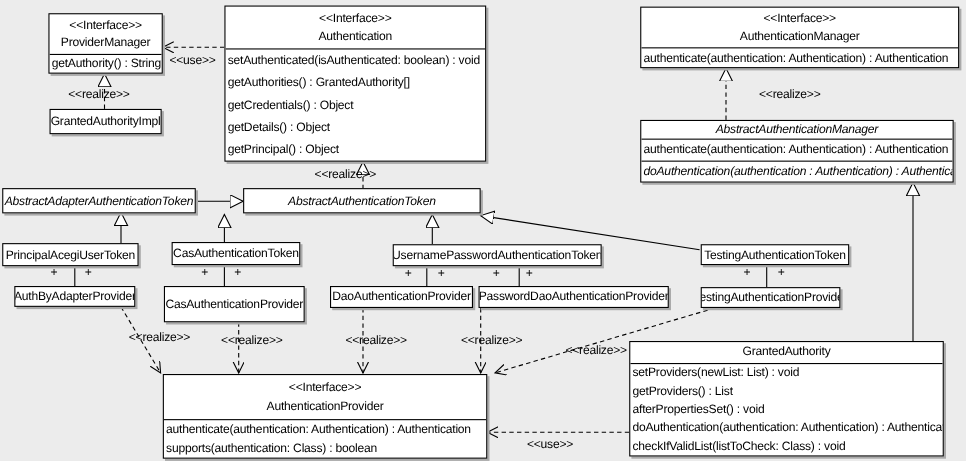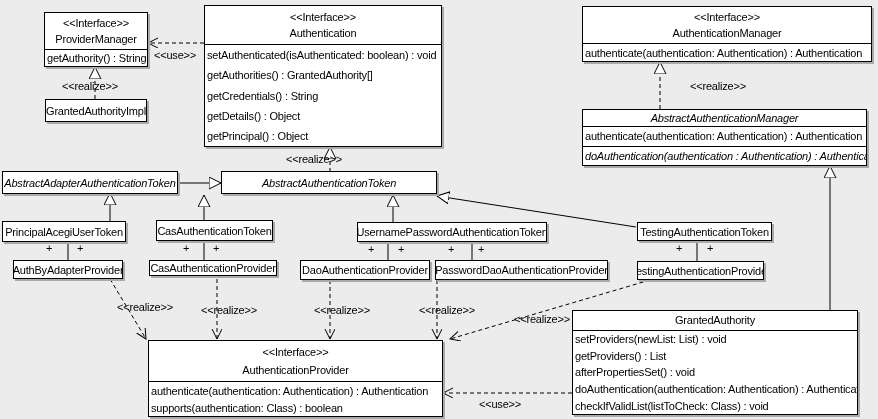--- a/index.html
+++ b/index.html
@@ -76,21 +76,21 @@
     <div>GrantedAuthorityImpl</div>
   </div>
 
   <div class="uml-box" style="left:204px;top:5px;width:238px;height:142px;">
     <div class="hdr" style="height:38px;">
       <div>&lt;&lt;Interface&gt;&gt;</div>
       <div>Authentication</div>
     </div>
     <div class="m sep">setAuthenticated(isAuthenticated: boolean) : void</div>
     <div class="m">getAuthorities() : GrantedAuthority[]</div>
-    <div class="m">getCredentials() : String</div>
+    <div class="m">getCredentials() : Object</div>
     <div class="m">getDetails() : Object</div>
     <div class="m">getPrincipal() : Object</div>
   </div>
 
   <div class="uml-box" style="left:582px;top:6px;width:290px;height:56px;">
     <div class="hdr" style="height:36px;">
       <div>&lt;&lt;Interface&gt;&gt;</div>
       <div>AuthenticationManager</div>
     </div>
     <div class="m sep">authenticate(authentication: Authentication) : Authentication</div>
@@ -125,21 +125,21 @@
   </div>
 
   <div class="uml-box single" style="left:637px;top:222px;width:135px;height:19px;">
     <div>TestingAuthenticationToken</div>
   </div>
 
   <div class="uml-box single" style="left:13px;top:260px;width:110px;height:19px;">
     <div>AuthByAdapterProvider</div>
   </div>
 
-  <div class="uml-box single" style="left:149px;top:260px;width:128px;height:16px;">
+  <div class="uml-box single" style="left:149px;top:260px;width:128px;height:33px;">
     <div>CasAuthenticationProvider</div>
   </div>
 
   <div class="uml-box single" style="left:300px;top:260px;width:130px;height:20px;">
     <div>DaoAuthenticationProvider</div>
   </div>
 
   <div class="uml-box single" style="left:435px;top:260px;width:173px;height:20px;">
     <div>PasswordDaoAuthenticationProvider</div>
   </div>

